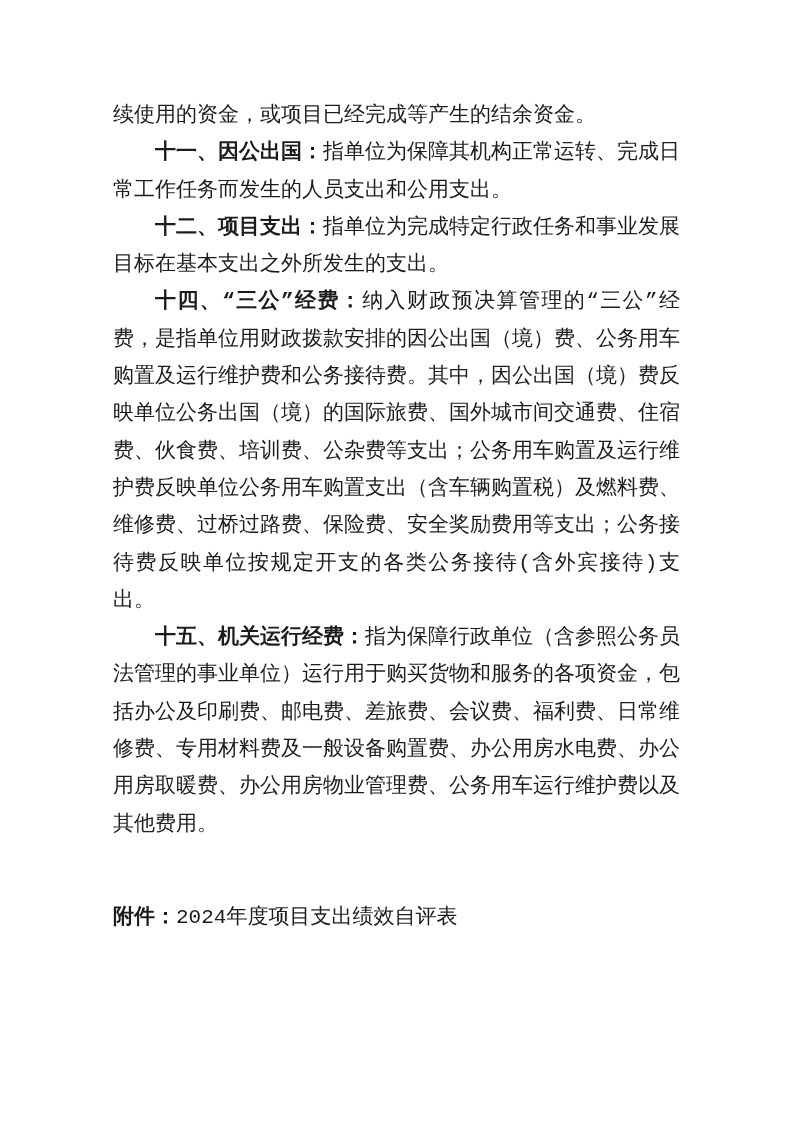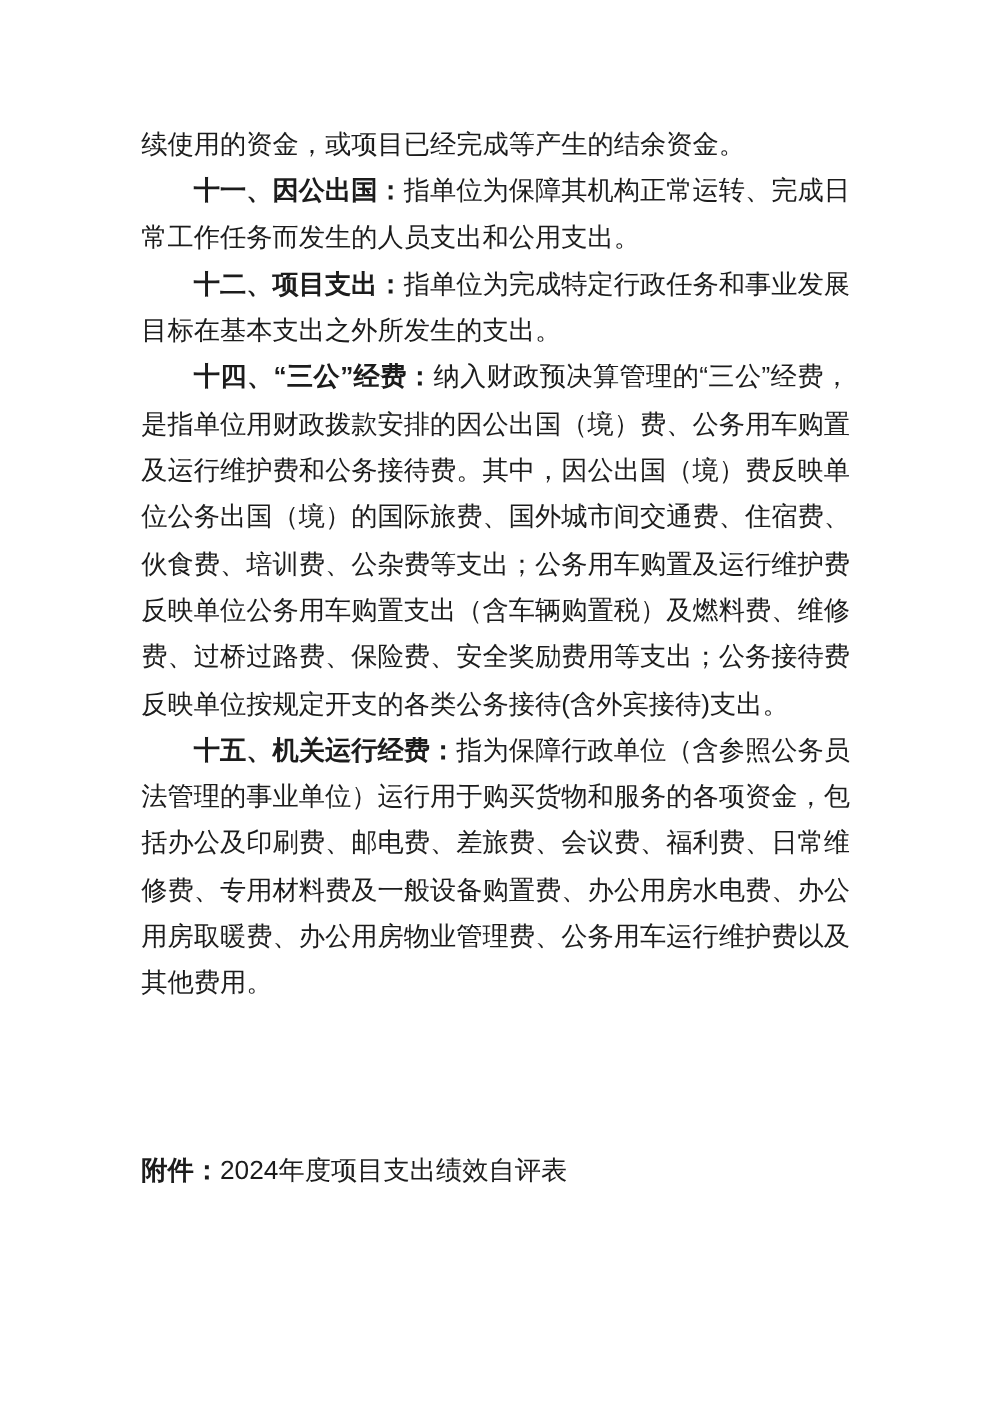--- a/index.html
+++ b/index.html
@@ -8,21 +8,21 @@
     padding: 0;
     background: #ffffff;
   }
   .page {
     position: relative;
     width: 794px;
     height: 1122px;
     margin: 0 auto;
     background: #ffffff;
     overflow: hidden;
-    font-family: Liberation Sans, sans-serif;
+    font-family: Liberation Mono, monospace;
     color: #1c1c1c;
   }
   .content {
     position: absolute;
     left: 113px;
     top: 97px;
     width: 567px;
   }
   .para {
     margin: 0;
@@ -33,21 +33,21 @@
     letter-spacing: 0;
     word-break: break-all;
   }
   .para.indent {
     text-indent: 42px;
   }
   .term-label {
     font-weight: 700;
   }
   .attachment {
-    margin-top: 112px;
+    margin-top: 56px;
   }
 </style>
 </head>
 <body>
 
 <div class="page">
   <div class="content">
 
     <p class="para"><span>续使用的资金，或项目已经完成等产生的结余资金。</span></p>
 

